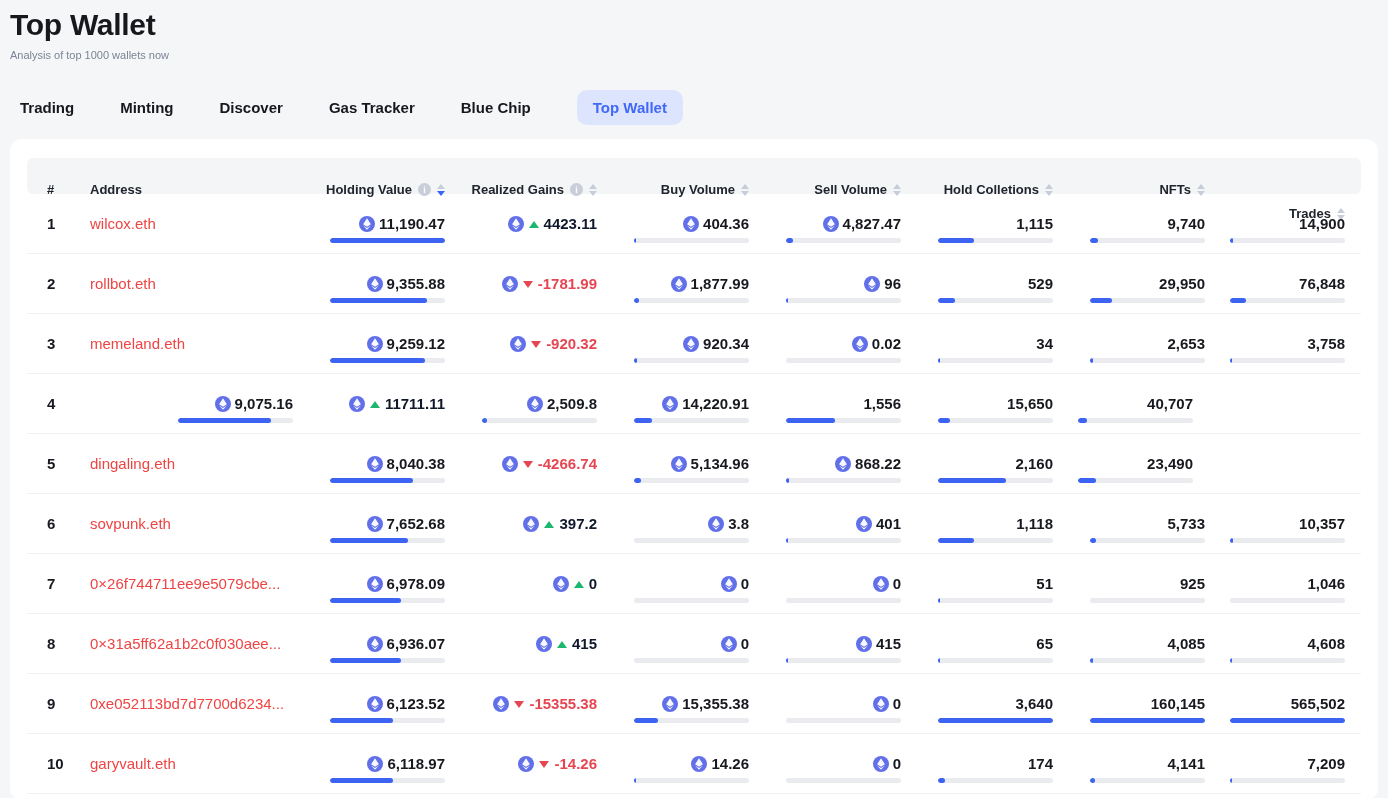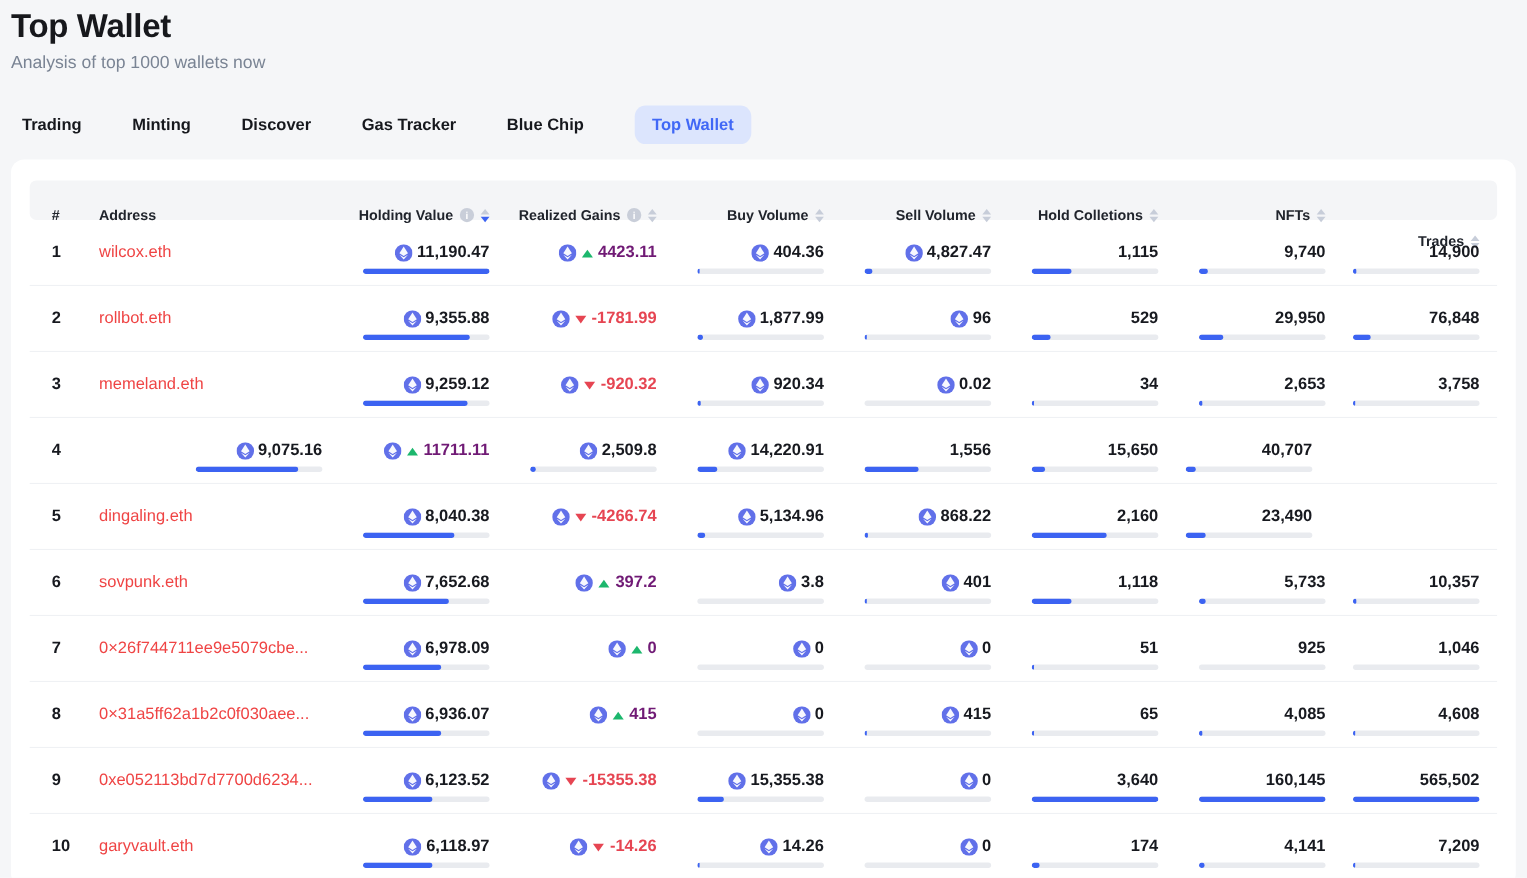--- a/index.html
+++ b/index.html
@@ -5,21 +5,21 @@
   * { box-sizing: border-box; margin: 0; padding: 0; }
   html, body { width: 1388px; height: 798px; overflow: hidden; }
   body {
     font-family: "Liberation Sans", sans-serif;
     background: #f5f6f8;
     color: #17191f;
   }
   
   .page-head { padding: 8px 10px 0 10px; }
   .title { font-size: 30px; font-weight: 800; color: #17181c; letter-spacing: -0.3px; }
-  .subtitle { margin-top: 7px; font-size: 16px; color: #7a8494; }
+  .subtitle { margin-top: 7px; font-size: 11px; color: #7a8494; }
   
   .tabs { display: flex; align-items: center; gap: 46px; margin: 27px 0 0 20px; height: 38px; }
   .tab { font-size: 15px; font-weight: 700; color: #16181d; cursor: pointer; white-space: nowrap; }
   .tab.active {
     color: #4168f6; background: #dce5fd; border-radius: 10px; padding: 9px 16px;
   }
   
   .card {
     margin: 13px 10px 0 10px; background: #ffffff; border-radius: 12px;
     padding: 19px 17px 0 17px; height: 661px; overflow: hidden;
@@ -54,21 +54,21 @@
   .td.num { padding-top: 21px; padding-right: 4px; display: flex; flex-direction: column; align-items: flex-end; }
   .td.num:last-child { padding-right: 16px; }
   .val { display: flex; align-items: center; gap: 4px; font-size: 15px; font-weight: 600; color: #17191f; line-height: 18px; white-space: nowrap; }
   .eth { width: 16px; height: 16px; flex: none; }
   .bar { width: 115px; height: 5px; background: #e9ebef; border-radius: 3px; margin-top: 5px; overflow: hidden; }
   .bar i { display: block; height: 100%; background: #3c63f2; border-radius: 3px; width: 0; }
   
   .real .tri { width: 0; height: 0; margin: 0 1px; }
   .real.up .tri { border-left: 5px solid transparent; border-right: 5px solid transparent; border-bottom: 7px solid #1cb76d; }
   .real.down .tri { border-left: 5px solid transparent; border-right: 5px solid transparent; border-top: 7px solid #e64552; }
-  .real.up .rv { color: #701a75; font-weight: 700; }
+  .real.up .rv { color: #0f172a; font-weight: 700; }
   .real.down .rv { color: #e64552; font-weight: 700; }
 </style>
 </head>
 <body>
 
 <svg width="0" height="0" style="position:absolute">
   <symbol id="eth" viewBox="0 0 16 16">
     <circle cx="8" cy="8" r="8" fill="#6170e9"></circle>
     <path d="M8 2.2 L11.9 8.3 L8 10.7 L4.1 8.3 Z" fill="#ffffff" opacity="0.95"></path>
     <path d="M8 13.8 L11.9 9.5 L8 11.9 L4.1 9.5 Z" fill="#ffffff" opacity="0.95"></path>

